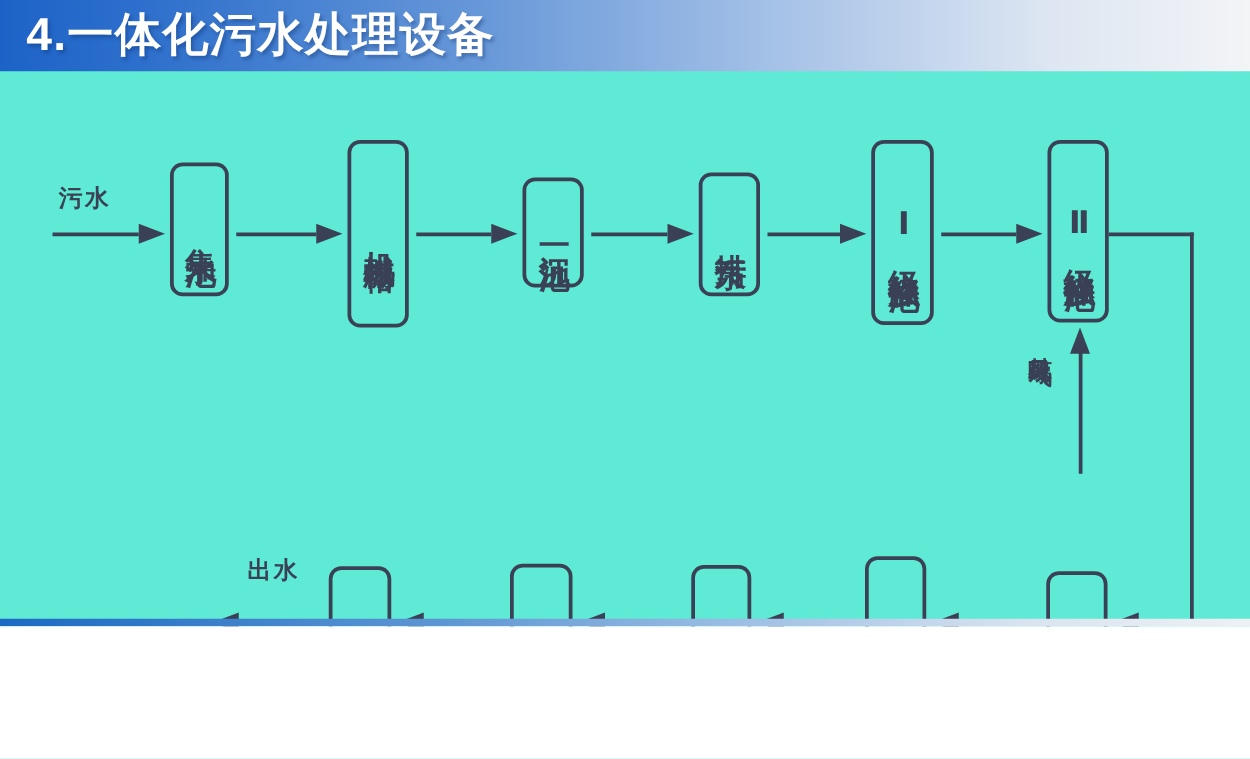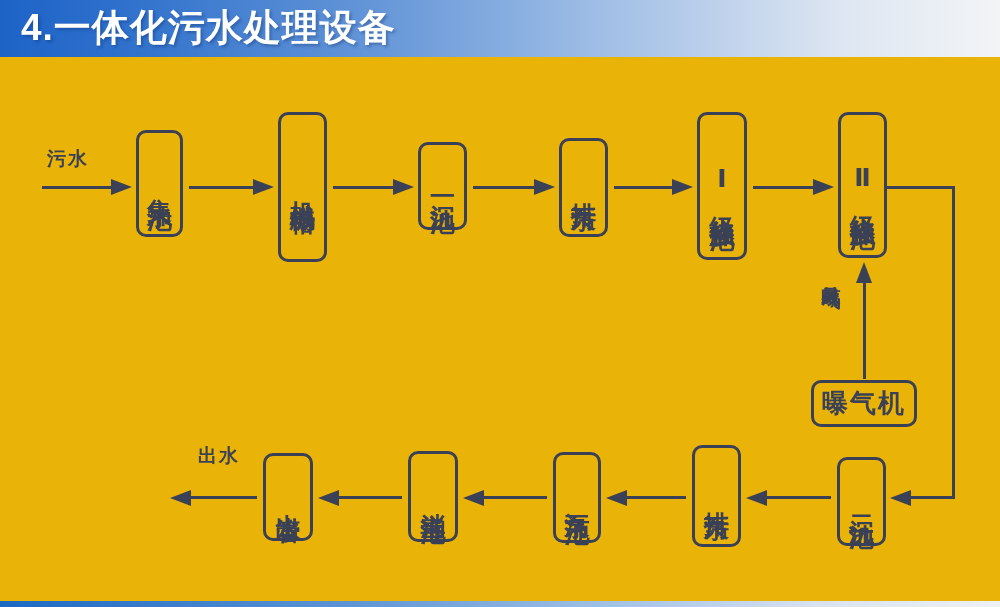--- a/index.html
+++ b/index.html
@@ -1,20 +1,20 @@
 <!DOCTYPE html>
 <html><head>
 <meta charset="utf-8">
 <style>
   * { margin:0; padding:0; box-sizing:border-box; }
   body { background:#ffffff; font-family:"Liberation Sans","DejaVu Sans",sans-serif; }
 
   .slide {
-    position:relative; width:1000px; height:607px;
-    background:#eab308; overflow:hidden;
+    position:relative; width:1000px; height:501px;
+    background:#5eead4; overflow:hidden;
   }
 
   
   .banner {
     position:absolute; left:0; top:0; width:1000px; height:57px;
     background:linear-gradient(90deg,#1d63c7 0%,#2e70cc 12%,#6697d8 38%,
                #a5c1e7 62%,#dde6f2 84%,#f3f4f6 100%);
   }
   .banner-title {
     position:absolute; left:21px; top:0; height:57px; line-height:56px;
@@ -98,23 +98,20 @@
   <div class="node" style="left:553px; top:452px; width:48px; height:91px;">
     <span class="vlabel">污泵池</span>
   </div>
   <div class="node" style="left:408px; top:451px; width:50px; height:91px;">
     <span class="vlabel">消毒池</span>
   </div>
   <div class="node" style="left:263px; top:453px; width:50px; height:88px;">
     <span class="vlabel">出水管</span>
   </div>
 
-  <div class="node" style="left:811px; top:380px; width:106px; height:47px;">
-    <span class="hlabel">曝气机</span>
-  </div>
 
   <div class="flow-label" style="left:47px; top:146px;">污水</div>
   <div class="flow-label" style="left:198px; top:443px;">出水</div>
   <div class="flow-label vertical" style="left:822px; top:270px;">鼓风曝气</div>
 
   <div class="line hline" style="left:42px;  top:186px; width:69px;"></div>
   <div class="head right" style="left:111px; top:179px;"></div>
 
   <div class="line hline" style="left:189px; top:186px; width:64px;"></div>
   <div class="head right" style="left:253px; top:179px;"></div>

